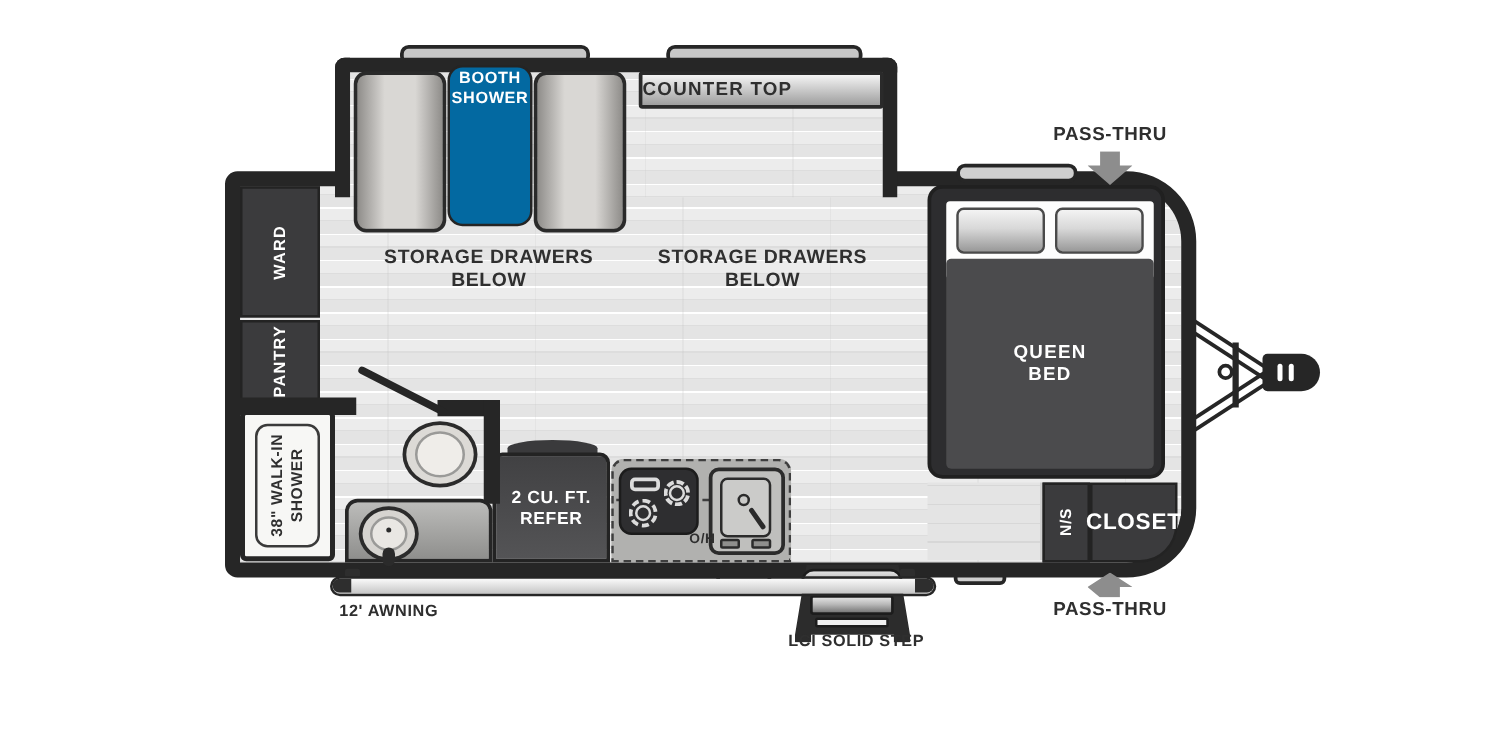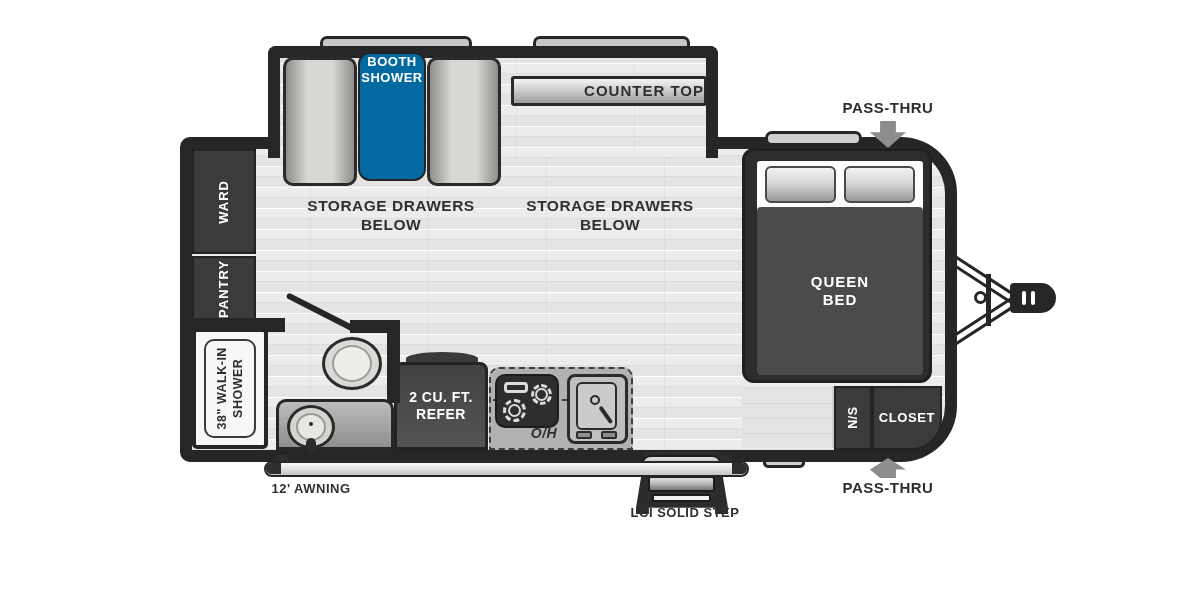--- a/index.html
+++ b/index.html
@@ -58,21 +58,21 @@
 
   <div class="abs bench" style="left:283px;top:57px;width:74px;height:129px;z-index:3;"></div>
   <div class="abs" style="left:358px;top:52px;width:68px;height:129px;background:#0369a1;border:2px solid #242424;border-radius:12px;z-index:3;display:flex;align-items:flex-start;justify-content:center;">
     <div class="wlbl blk" style="font-size:13px;">
       <span>BOOTH</span>
       <span>SHOWER</span>
     </div>
   </div>
   <div class="abs bench" style="left:427px;top:57px;width:74px;height:129px;z-index:3;"></div>
 
-  <div class="abs" style="left:511px;top:57px;width:196px;height:30px;background:linear-gradient(180deg,#f4f4f4,#9e9e9e);border:3px solid #2a2a2a;border-radius:3px;z-index:3;display:flex;align-items:center;justify-content:flex-end;margin-top:19px;">
+  <div class="abs" style="left:511px;top:57px;width:196px;height:30px;background:linear-gradient(180deg,#f4f4f4,#9e9e9e);border:3px solid #2a2a2a;border-radius:3px;z-index:3;display:flex;align-items:center;justify-content:flex-start;">
     <div class="lbl" style="font-size:15px;letter-spacing:1px;">COUNTER TOP</div>
   </div>
 
 
   <div class="abs lbl blk" style="left:291px;top:197px;width:200px;font-size:15.5px;z-index:3;">
     <span>STORAGE DRAWERS</span>
     <span>BELOW</span>
   </div>
   <div class="abs lbl blk" style="left:510px;top:197px;width:200px;font-size:15.5px;z-index:3;">
     <span>STORAGE DRAWERS</span>
@@ -90,21 +90,21 @@
       </div>
     </div>
   </div>
 
   <div class="abs" style="left:742px;top:386px;width:92px;height:62px;z-index:3;background:repeating-linear-gradient(0deg,#e4e4e4 0 14px,#d7d7d7 14px 15px);border-right:2px solid #cfcfcf;"></div>
 
   <div class="abs darkbox vwrap" style="left:834px;top:386px;width:38px;height:64px;z-index:3;">
     <div class="wlbl vtext" style="font-size:12.5px;">N/S</div>
   </div>
   <div class="abs darkbox" style="left:872px;top:386px;width:70px;height:64px;z-index:3;border-radius:0 0 30px 0;display:flex;align-items:center;justify-content:center;">
-    <div class="wlbl" style="font-size:13px;letter-spacing:.6px;">CLOSET</div>
+    <div class="wlbl" style="font-size:18px;letter-spacing:.6px;">CLOSET</div>
   </div>
 
   <div class="abs darkbox vwrap" style="left:192px;top:149px;width:64px;height:105px;z-index:3;">
     <div class="wlbl vtext" style="font-size:13px;letter-spacing:1px;">WARD</div>
   </div>
   <div class="abs darkbox vwrap" style="left:192px;top:256px;width:64px;height:66px;z-index:3;">
     <div class="wlbl vtext" style="font-size:13px;letter-spacing:1px;">PANTRY</div>
   </div>
 
   <div class="abs wall" style="left:192px;top:318px;width:93px;height:14px;z-index:4;"></div>
@@ -155,21 +155,21 @@
   </div>
 
   <div class="abs" style="left:567px;top:374px;width:61px;height:70px;background:#bfbfbd;border:3px solid #2b2b2b;border-radius:8px;z-index:3;">
     <div class="abs" style="left:6px;top:5px;width:41px;height:48px;background:#cbcbc9;border:2px solid #2b2b2b;border-radius:6px;"></div>
     <div class="abs" style="left:20px;top:18px;width:10px;height:10px;border:2.5px solid #2b2b2b;border-radius:50%;"></div>
     <div class="abs" style="left:26px;top:36px;width:20px;height:3.5px;background:#2b2b2b;border-radius:2px;transform:rotate(55deg);"></div>
     <div class="abs" style="left:6px;top:54px;width:16px;height:8px;background:#8f8f8d;border:2px solid #2b2b2b;border-radius:2px;"></div>
     <div class="abs" style="left:31px;top:54px;width:16px;height:8px;background:#8f8f8d;border:2px solid #2b2b2b;border-radius:2px;"></div>
   </div>
 
-  <div class="abs lbl" style="left:524px;top:425px;width:40px;font-size:14px;z-index:4;font-style:italic;">O/H</div>
+  <div class="abs lbl" style="left:542px;top:425px;width:40px;font-size:11px;z-index:4;">O/H</div>
 
   <div class="abs" style="left:636px;top:452px;width:92px;height:62px;background:#2c2c2c;z-index:2;clip-path:polygon(10% 0,90% 0,100% 90%,100% 100%,86% 100%,86% 90%,14% 90%,14% 100%,0 100%,0 90%);"></div>
   <div class="abs stepband" style="left:641px;top:455px;width:81px;height:20px;border-radius:10px;z-index:3;"></div>
   <div class="abs stepband" style="left:648px;top:476px;width:67px;height:16px;border-radius:3px;z-index:3;"></div>
   <div class="abs" style="left:652px;top:494px;width:59px;height:8px;background:#f0f0f0;border:2px solid #1c1c1c;border-radius:2px;z-index:3;"></div>
 
   <div class="abs" style="left:276px;top:455px;width:12px;height:7px;background:#2e2e2e;border-radius:2px;z-index:4;"></div>
   <div class="abs" style="left:720px;top:455px;width:12px;height:7px;background:#2e2e2e;border-radius:2px;z-index:4;"></div>
   <div class="abs" style="left:264px;top:461px;width:485px;height:16px;background:linear-gradient(180deg,#fafafa,#c5c5c5);border:2.5px solid #262626;border-radius:8px;z-index:5;">
     <div class="abs" style="left:0;top:0;width:15px;height:11px;background:#2e2e2e;border-radius:6px 0 0 6px;"></div>

